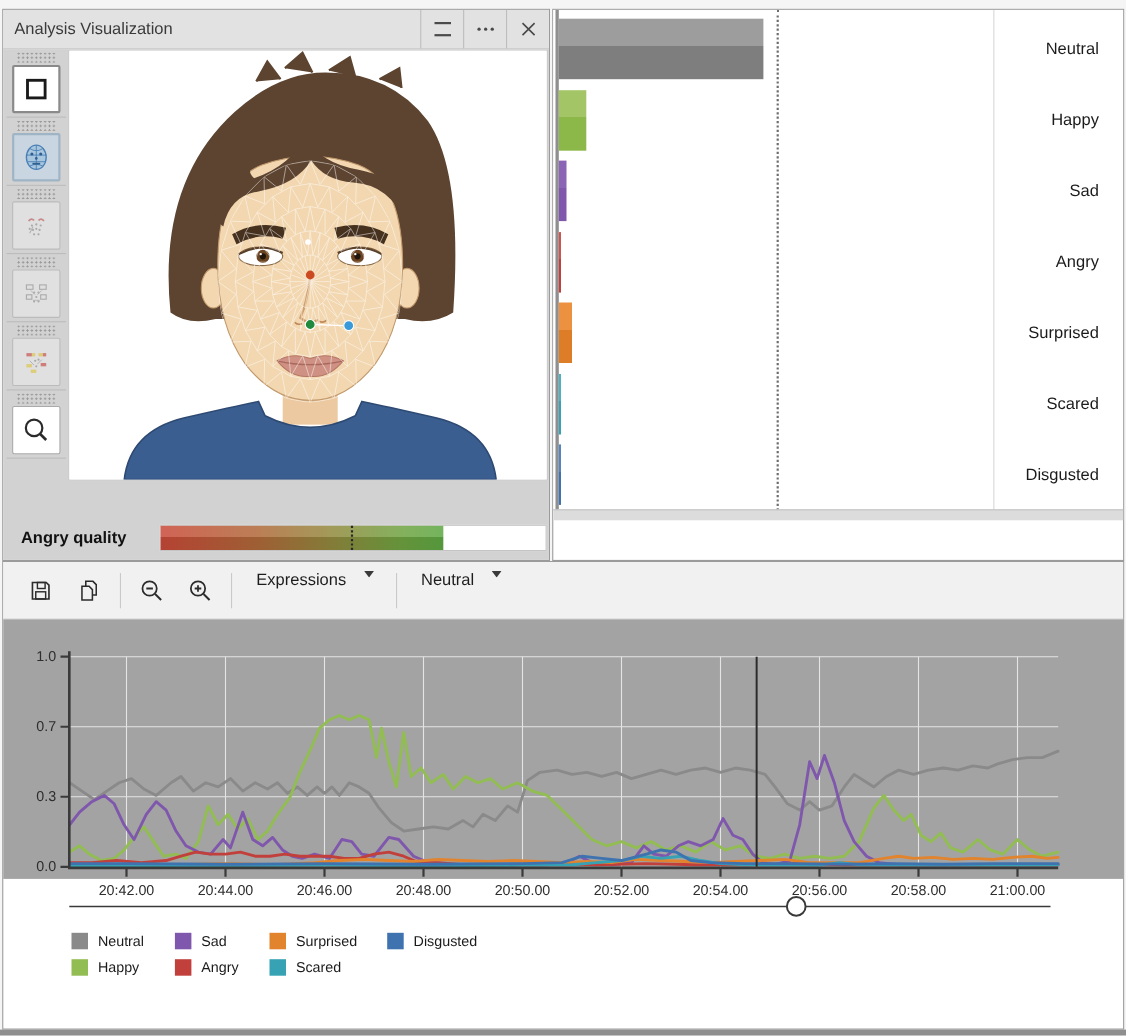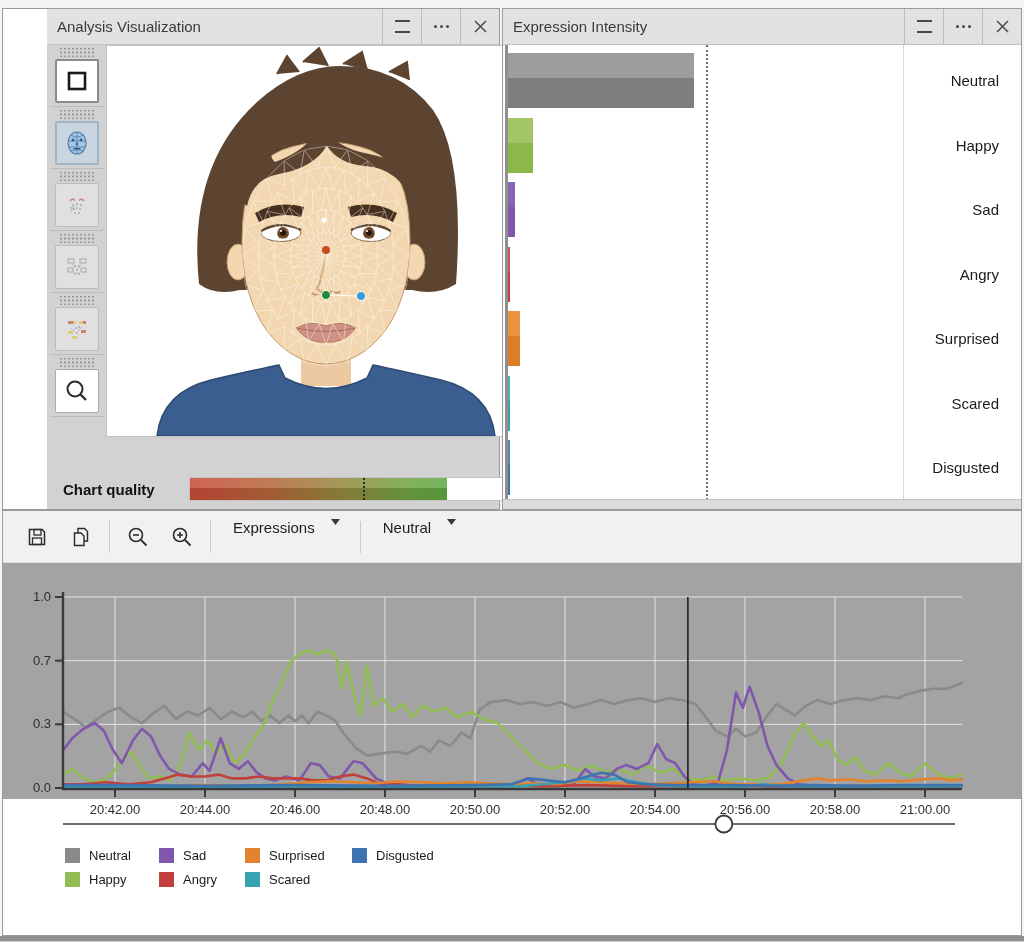--- a/index.html
+++ b/index.html
@@ -1,19 +1,19 @@
 <!DOCTYPE html>
 <html><head>
 <meta charset="utf-8">
 <style>
   html,body{margin:0;padding:0;background:#dcdcdc;}
   .screen{position:relative;width:1024px;height:942px;background:#f5f5f5;
           font-family:"Liberation Sans",sans-serif;overflow:hidden;}
   .panel{position:absolute;background:#fff;border:1px solid #9b9b9b;box-sizing:border-box;}
-  .p-viz{left:2px;top:8px;width:498px;height:502px;padding-left:44px;}
+  .p-viz{left:2px;top:8px;width:498px;height:502px;}
   .p-int{left:502px;top:8px;width:520px;height:502px;}
   .p-line{left:2px;top:510px;width:1020px;height:426px;}
   .titlebar{height:36px;background:#e2e2e2;border-bottom:1px solid #c2c2c2;display:flex;
             align-items:center;font-size:15px;color:#3a3a3a;padding-left:10px;box-sizing:border-box;}
   .tb-title{flex:1;white-space:nowrap;overflow:hidden;}
   .tb-btn{width:38px;height:35px;border-left:1px solid #bdbdbd;display:flex;align-items:center;
           justify-content:center;cursor:default;}
   .g-eq{width:15px;height:9px;border-top:2px solid #4a4a4a;border-bottom:2px solid #4a4a4a;}
   .g-dots{width:3px;height:3px;background:#4a4a4a;border-radius:50%;box-shadow:-6px 0 0 #4a4a4a,6px 0 0 #4a4a4a;}
   
@@ -557,44 +557,30 @@
 
           <circle cx="217" cy="174" r="2.6" fill="#ffffff"></circle>
           <circle cx="219" cy="204" r="4" fill="#cc4a21"></circle>
           <path d="M223,249 L249,250" stroke="#fff" stroke-width="1.2"></path>
           <circle cx="219" cy="249" r="4.5" fill="#1f8a3d" stroke="#fff" stroke-width="1"></circle>
           <circle cx="254" cy="250" r="4.5" fill="#3a9ad9" stroke="#fff" stroke-width="1"></circle>
         </svg>
       </div>
 
       <div class="mq-row">
-        <span class="mq-label">Chart quality</span>
+        <span class="mq-label">Angry quality</span>
         <div class="mq-track">
           <div class="mq-fill" id="mq-fill" style="width: 73.5%;"></div>
           <div class="mq-marker" id="mq-marker" style="left: 49.5%;"></div>
         </div>
       </div>
     </div>
   </div>
 
   <div class="panel p-int">
-    <div class="titlebar">
-      <span class="tb-title">Expression Intensity</span>
-      <div class="tb-btn">
-          <span class="g-eq"></span>
-        </div>
-      <div class="tb-btn">
-          <span class="g-dots"></span>
-        </div>
-      <div class="tb-btn">
-        <svg width="13" height="13" viewBox="0 0 13 13">
-            <path d="M1,1 L12,12 M12,1 L1,12" stroke="#4a4a4a" stroke-width="1.5"></path>
-          </svg>
-      </div>
-    </div>
     <div class="int-content" id="int-rows">
       <div class="int-axis"></div>
       <div class="int-dotline" id="int-dotline" style="left: 203px;"></div>
       <div class="int-sep"></div>
       <div class="int-bottom"></div>
     <div class="int-bar" style="top: 8px; width: 186px; background: linear-gradient(rgb(157, 157, 157) 0%, rgb(157, 157, 157) 45%, rgb(126, 126, 126) 45%, rgb(126, 126, 126) 100%);"></div>
         <div class="int-label" style="top: 8px;">Neutral</div>
         <div class="int-bar" style="top: 72.5px; width: 25.2px; background: linear-gradient(rgb(163, 197, 102) 0%, rgb(163, 197, 102) 45%, rgb(140, 184, 74) 45%, rgb(140, 184, 74) 100%);"></div>
         <div class="int-label" style="top: 72.5px;">Happy</div>
         <div class="int-bar" style="top: 137px; width: 7.2px; background: linear-gradient(rgb(138, 100, 181) 0%, rgb(138, 100, 181) 45%, rgb(127, 87, 172) 45%, rgb(127, 87, 172) 100%);"></div>

